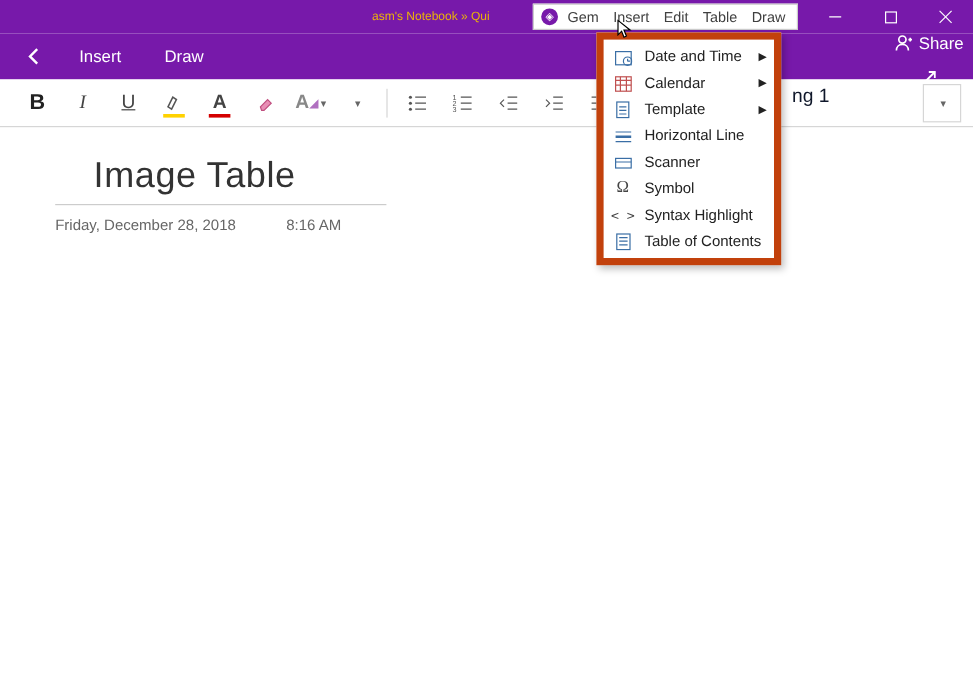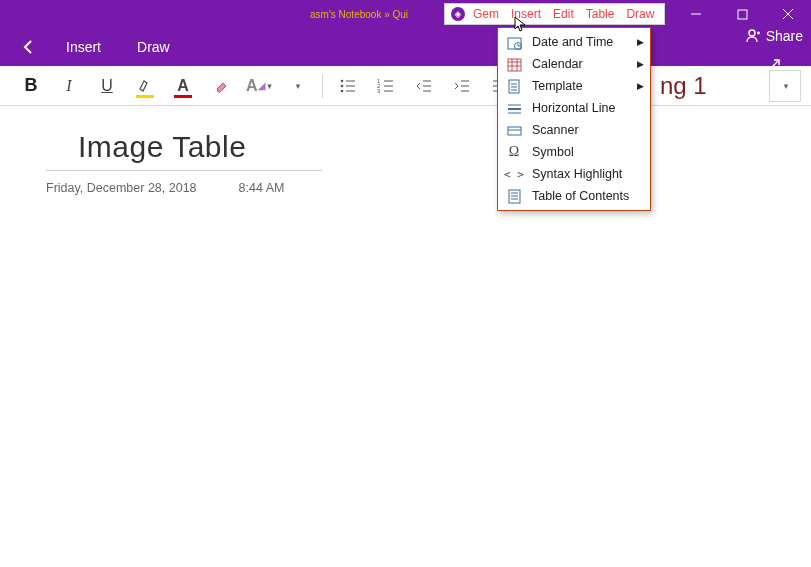--- a/index.html
+++ b/index.html
@@ -2,50 +2,50 @@
 <html><head>
 <meta charset="utf-8">
 <style>
   * { box-sizing: border-box; margin: 0; padding: 0; font-family: "Segoe UI", Arial, sans-serif; }
   body { width: 811px; height: 567px; background: #fff; overflow: hidden; position: relative; }
 
   .titlebar { height: 28px; background: #7719AA; display: flex; align-items: center; position: relative; }
   .titlebar-text { color: #eab308; font-size: 10px; position: absolute; left: 310px; }
   .gem-menu { position: absolute; left: 444px; top: 3px; height: 22px; background: #fff; border: 1px solid #ccc; display: flex; align-items: center; padding: 0 6px; gap: 4px; }
   .gem-icon { width: 14px; height: 14px; border-radius: 50%; background: #7719AA; display:flex;align-items:center;justify-content:center;color:#fff;font-size:9px;}
-  .gem-menu span.mi { font-size: 12px; color: #ef4444; padding: 0 4px; cursor: default; }
+  .gem-menu span.mi { font-size: 12px; color: #404040; padding: 0 4px; cursor: default; }
   .win-controls { position: absolute; right: 0; top: 0; display: flex; }
   .win-btn { width: 46px; height: 28px; display:flex; align-items:center; justify-content:center; color:#fff; font-size:12px;}
   .win-btn svg { stroke: #fff; }
 
   .tabbar { height: 38px; background: #7719AA; display:flex; align-items:flex-end; padding-left: 8px; position: relative;}
   .back-btn { width: 40px; height: 38px; display:flex;align-items:center;justify-content:center; color:#fff;}
   .tab { height: 38px; padding: 0 18px; display:flex;align-items:center; font-size:14px; color:#fff; cursor:default;}
   .tab.active { background:#fff; color:#7719AA; }
   .tabbar-right { position:absolute; right:8px; top:0; height:38px; display:flex; align-items:center; gap:14px;flex-direction:column; }
   .share { display:flex;align-items:center; gap:6px; color:#fff; font-size:14px;}
   .rib-icn { color:#fff; }
 
   .ribbon { height: 40px; border-bottom: 1px solid #d6d6d6; display:flex; align-items:center; padding: 0 12px; gap: 0; position: relative;}
   .rbtn { width: 38px; height: 38px; display:flex;align-items:center;justify-content:center; font-size:16px; color:#444; position:relative;}
   .rbtn.bold { font-weight:bold; font-size:18px; color:#222;}
   .rbtn.italic { font-style:italic; font-family: Georgia, serif;}
   .rbtn.under { text-decoration: underline;}
   .divider { width:1px; height:24px; background:#d6d6d6; margin: 0 6px;}
   .underline-bar { position:absolute; bottom:7px; left:10px; width:18px; height:3px;}
   .dd-caret { font-size:9px; color:#666; margin-left:2px;}
-  .heading-box { position:absolute; left: 650px; top:4px; font-size:24px; color:#7f1d1d; padding:2px 10px;}
+  .heading-box { position:absolute; left: 650px; top:4px; font-size:16px; color:#0f172a; padding:2px 10px;}
   .heading-dd { position:absolute; right:10px; top:4px; width:32px;height:32px;display:flex;align-items:center;justify-content:center;border:1px solid #d6d6d6;}
 
   .page { padding: 24px 46px; }
   .title { font-size: 30px; font-weight: 400; color:#333; letter-spacing:0.5px;margin-left:32px;}
   .title-underline { width: 276px; border-bottom:1px solid #ccc; margin-top:6px;}
   .meta { margin-top: 10px; font-size:12.5px; color:#666; display:flex; gap:42px;}
 
-  .dropdown { position:absolute; left:497px; top:27px; width:154px; background:#fff; border:1px solid #c2410c; box-shadow: 2px 3px 6px rgba(0,0,0,0.25); padding:3px 0;text-align:center;}
+  .dropdown { position:absolute; left:497px; top:27px; width:154px; background:#fff; border:6px solid #c2410c; box-shadow: 2px 3px 6px rgba(0,0,0,0.25); padding:3px 0;text-align:center;}
   .dd-item { height:22px; display:flex; align-items:center; padding: 0 8px; gap:10px; font-size:12.5px; color:#222; cursor:default; position:relative;}
   .dd-ico { width:16px; height:16px; display:flex;align-items:center;justify-content:center; font-size:12px; color:#3a6ea5;}
   .dd-arrow { position:absolute; right:6px; font-size:9px; color:#222;}
 
   .cursor { position:absolute; left:514px; top:16px; width:16px;height:16px; z-index:50;}
 
   svg { display:block; }
 </style>
 </head>
 <body>
@@ -185,21 +185,21 @@
   <div class="heading-dd">
       <span class="dd-caret">▾</span>
     </div>
 </div>
 
 <div class="page">
   <div class="title">Image Table</div>
   <div class="title-underline"></div>
   <div class="meta">
     <span>Friday, December 28, 2018</span>
-    <span>8:44 AM</span>
+    <span>8:16 AM</span>
   </div>
 </div>
 
 <div class="dropdown">
   <div class="dd-item">
     <span class="dd-ico">
         <svg width="15" height="15">
           <rect x="1" y="3" width="13" height="11" fill="none" stroke="#3a6ea5"></rect>
           <circle cx="11" cy="11" r="3.5" fill="none" stroke="#3a6ea5"></circle>
           <line x1="11" y1="11" x2="11" y2="9" stroke="#3a6ea5"></line>

